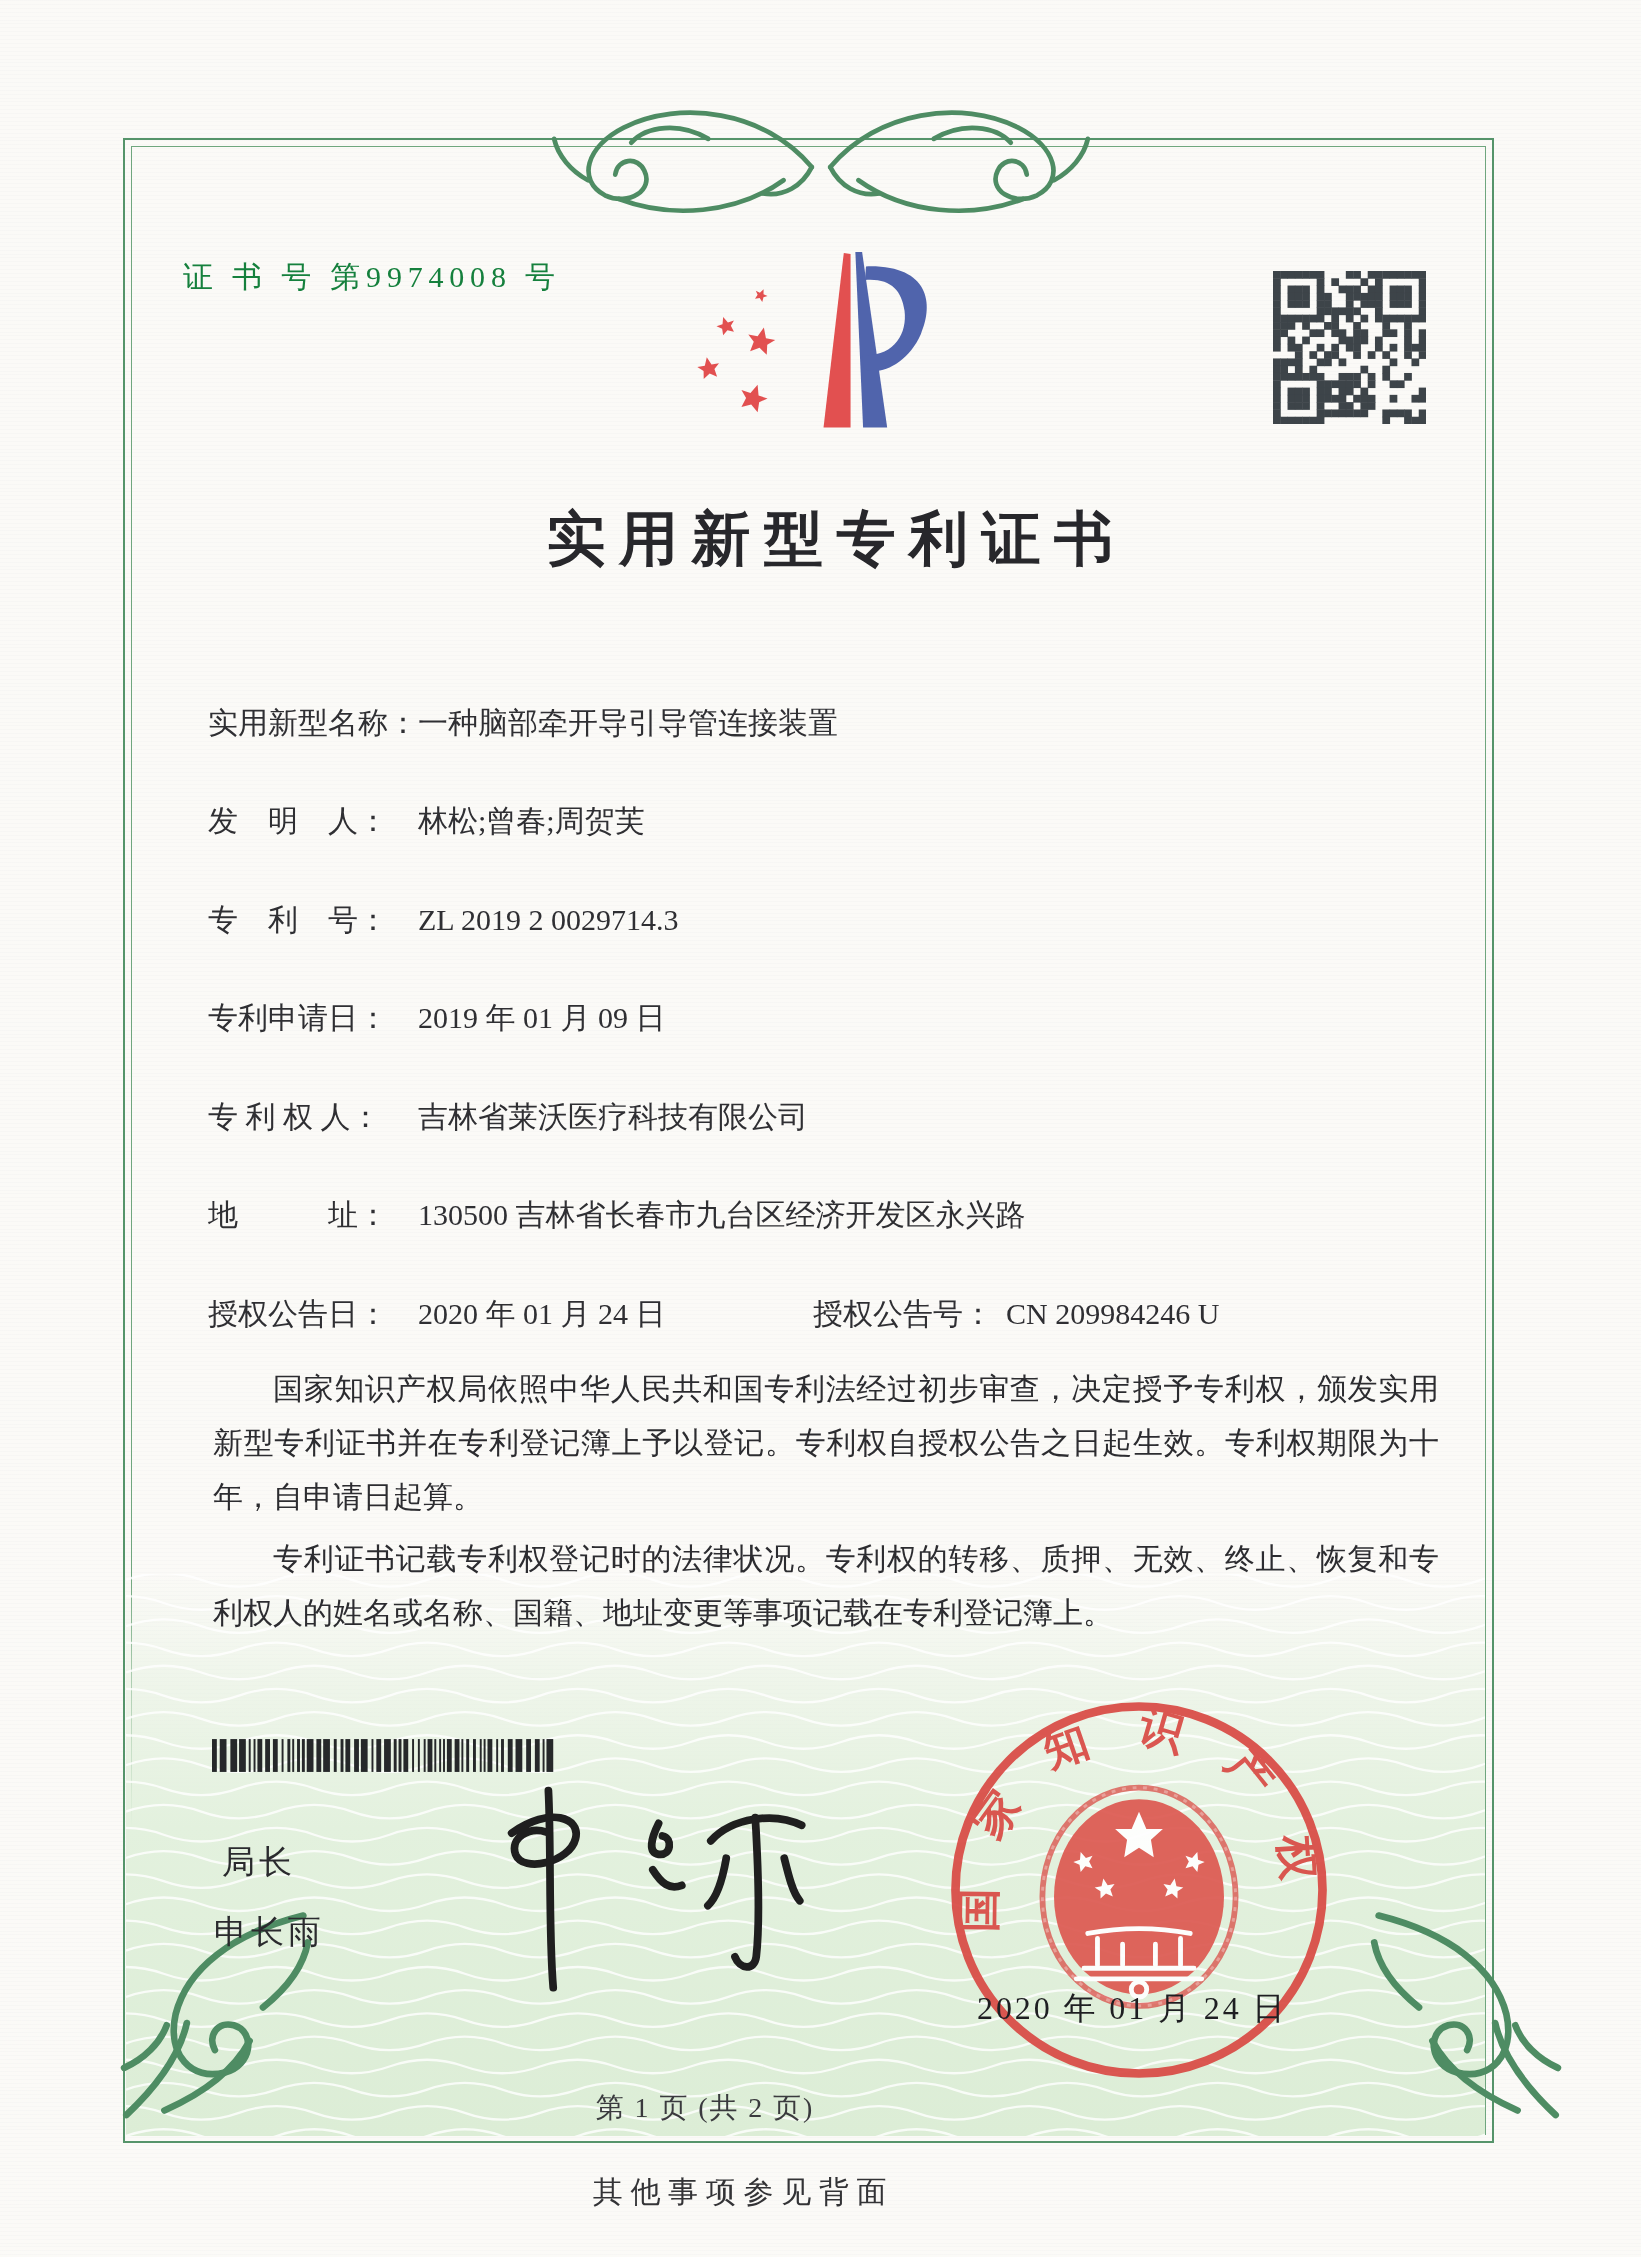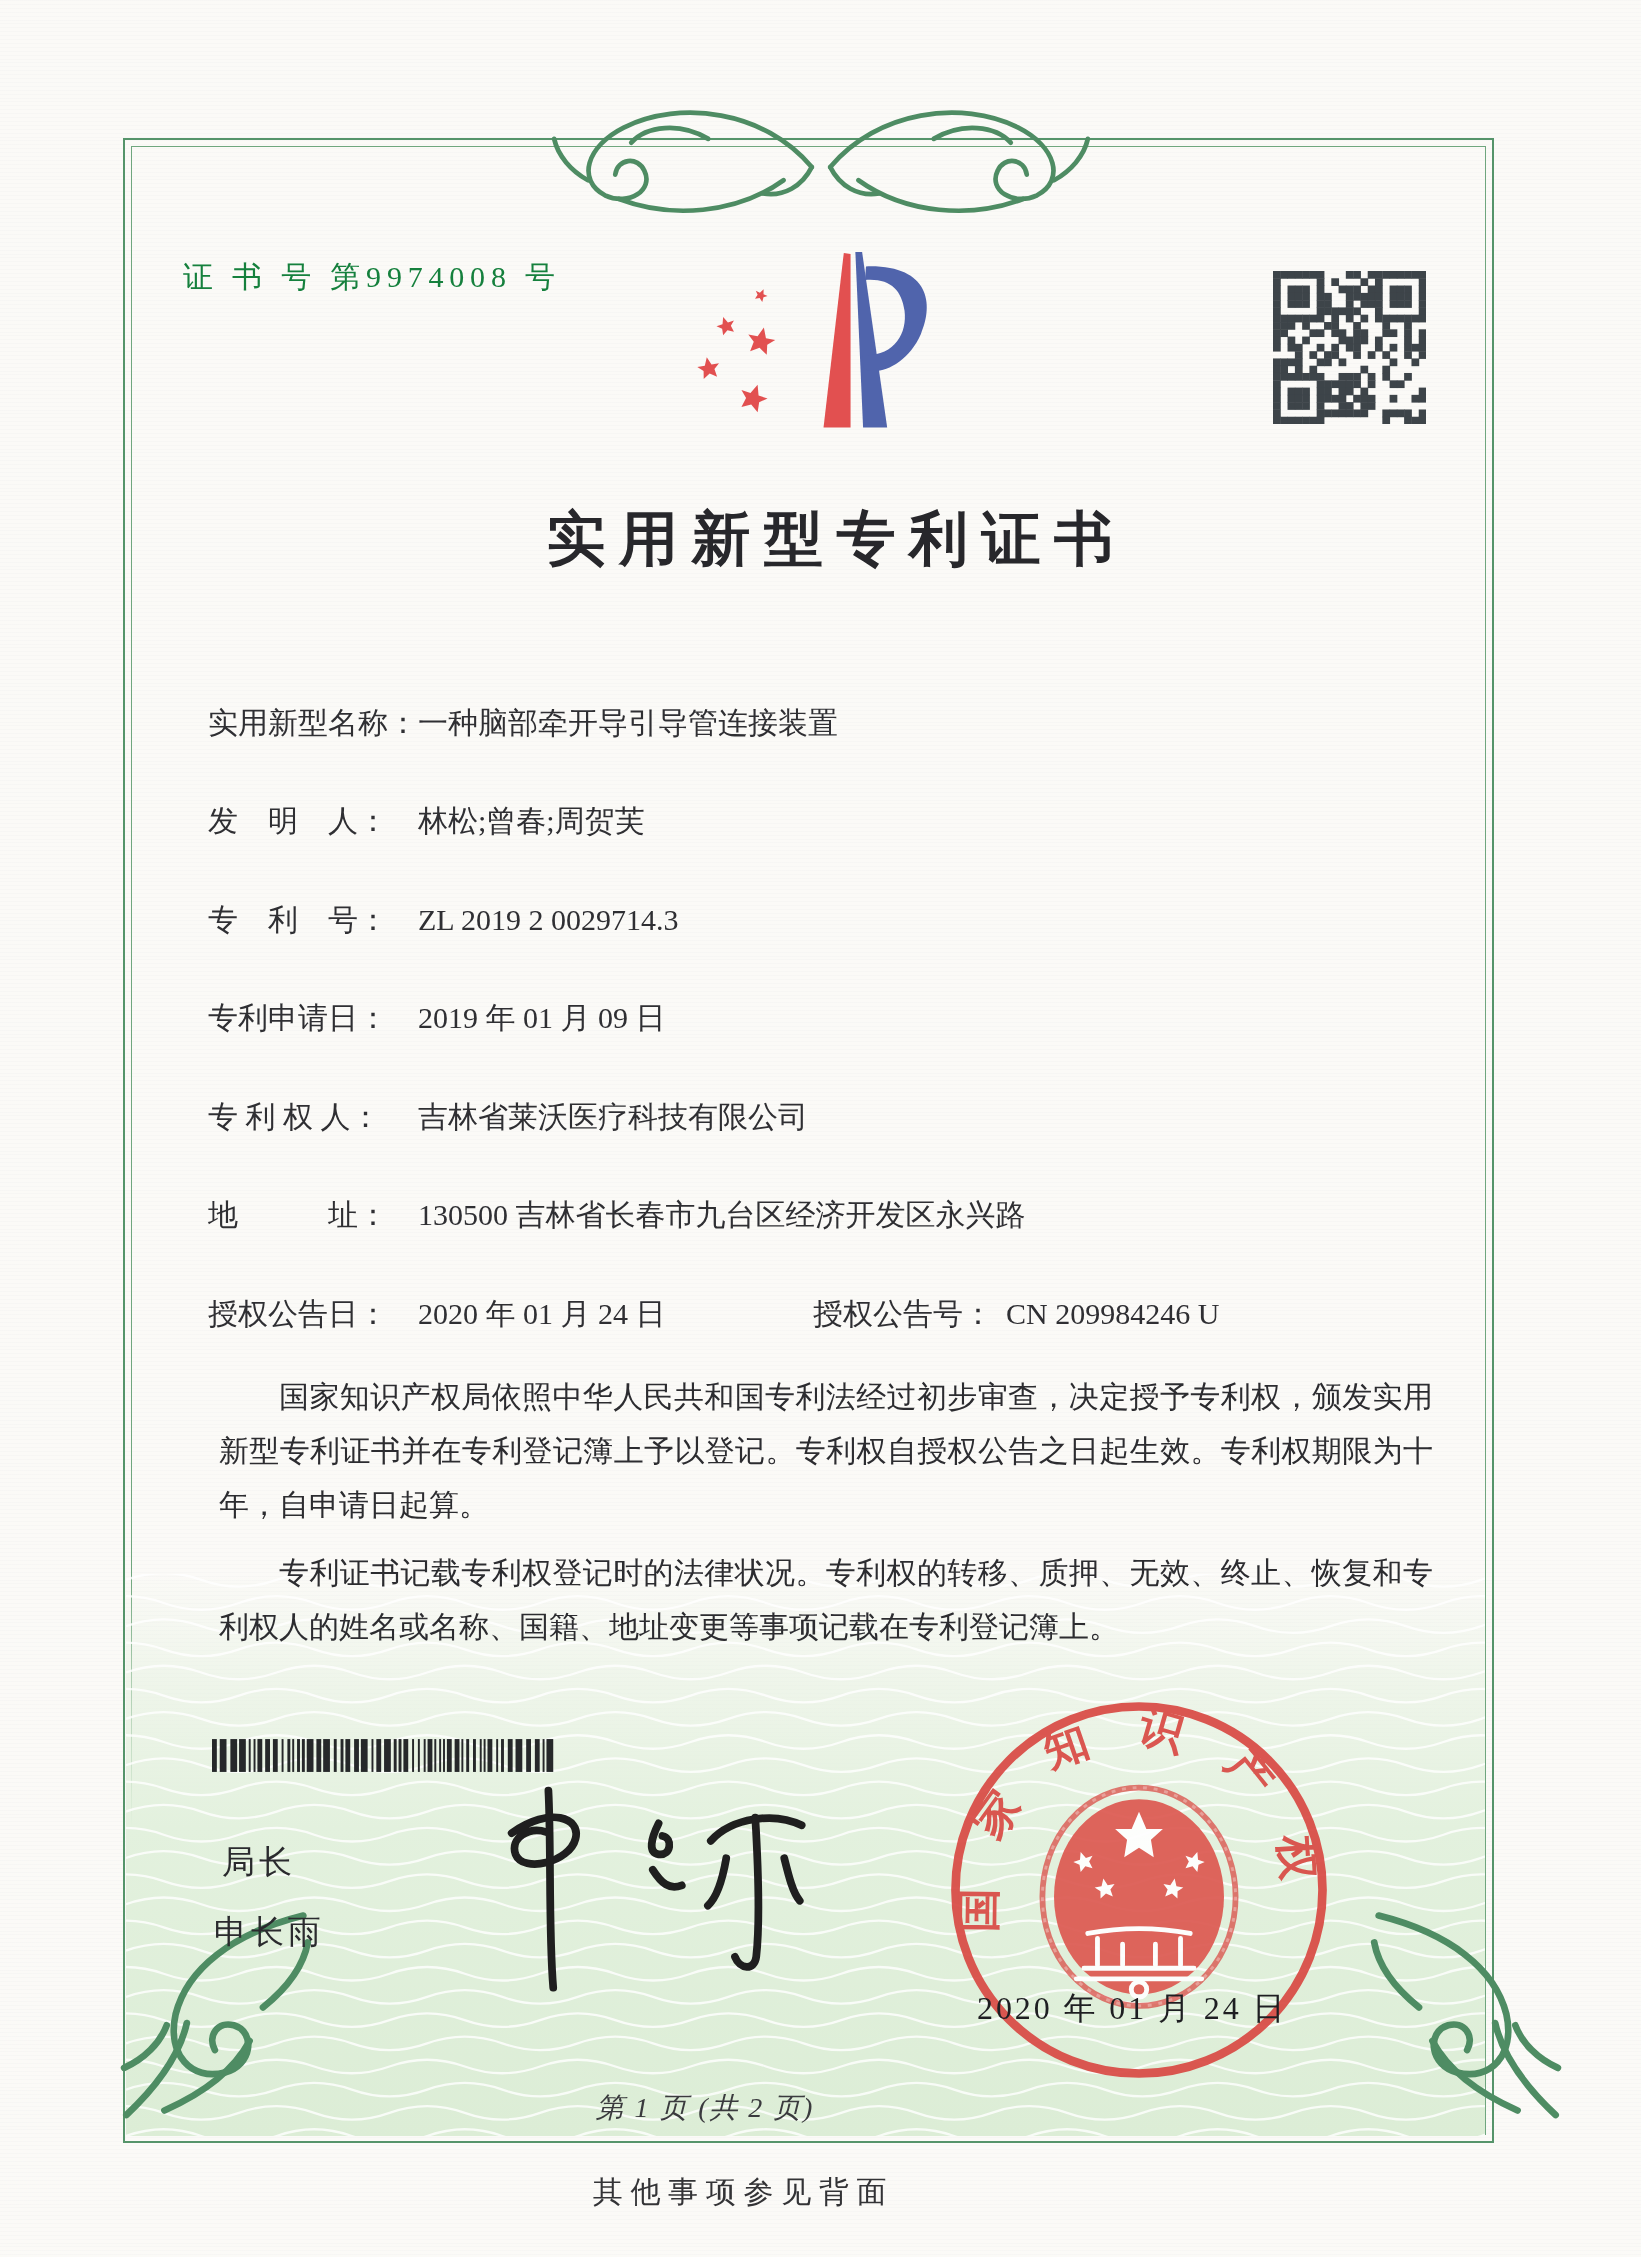--- a/index.html
+++ b/index.html
@@ -23,29 +23,29 @@
   .qr{position:absolute;left:1273px;top:271px;}
   .title{position:absolute;left:16px;top:500px;width:1641px;margin:0;text-align:center;
     font-size:59px;font-weight:700;letter-spacing:13.5px;color:#27272b;}
   .field-row{position:absolute;left:208px;font-size:30px;white-space:nowrap;}
   .flabel{display:inline-block;min-width:210px;color:#2f2f33;}
   .fvalue{color:#2f2f33;}
   .pair2{position:absolute;left:605px;top:0;white-space:nowrap;}
   .pair2 .flabel{min-width:193px;}
   .paras{position:absolute;left:205px;top:1356px;width:1242px;font-size:30px;line-height:54px;
     text-align:justify;color:#2c2c30;}
-  .paras p{margin:14px;text-indent:60px;}
+  .paras p{margin:8px;text-indent:60px;font-family:Liberation Mono, monospace;}
   .barcode{position:absolute;left:212px;top:1739px;}
   .official-title{position:absolute;left:214px;top:1840px;font-size:33px;letter-spacing:3.9px;color:#2a2a2e;margin-left:8px;}
   .official-name{position:absolute;left:214px;top:1910px;font-size:33px;letter-spacing:3.9px;color:#2a2a2e;}
   .signature{position:absolute;left:415px;top:1777px;}
   .seal{position:absolute;left:941px;top:1692px;opacity:.93;}
   .seal-date{position:absolute;left:977px;top:1987px;font-size:32px;letter-spacing:2.9px;color:#1e1e22;z-index:5;}
   .page-info{position:absolute;left:0;top:2089px;width:1410px;text-align:center;font-size:28px;
-    letter-spacing:1.9px;color:#3a3a3e;font-style:italic;}
+    letter-spacing:1.9px;color:#3a3a3e;}
   .back-note{position:absolute;left:0;top:2172px;width:1487px;text-align:center;font-size:30px;
     letter-spacing:7.7px;color:#333336;}
 </style>
 </head>
 <body>
 
 <div class="page">
 
   <svg width="0" height="0" style="position:absolute" aria-hidden="true">
     <defs>

